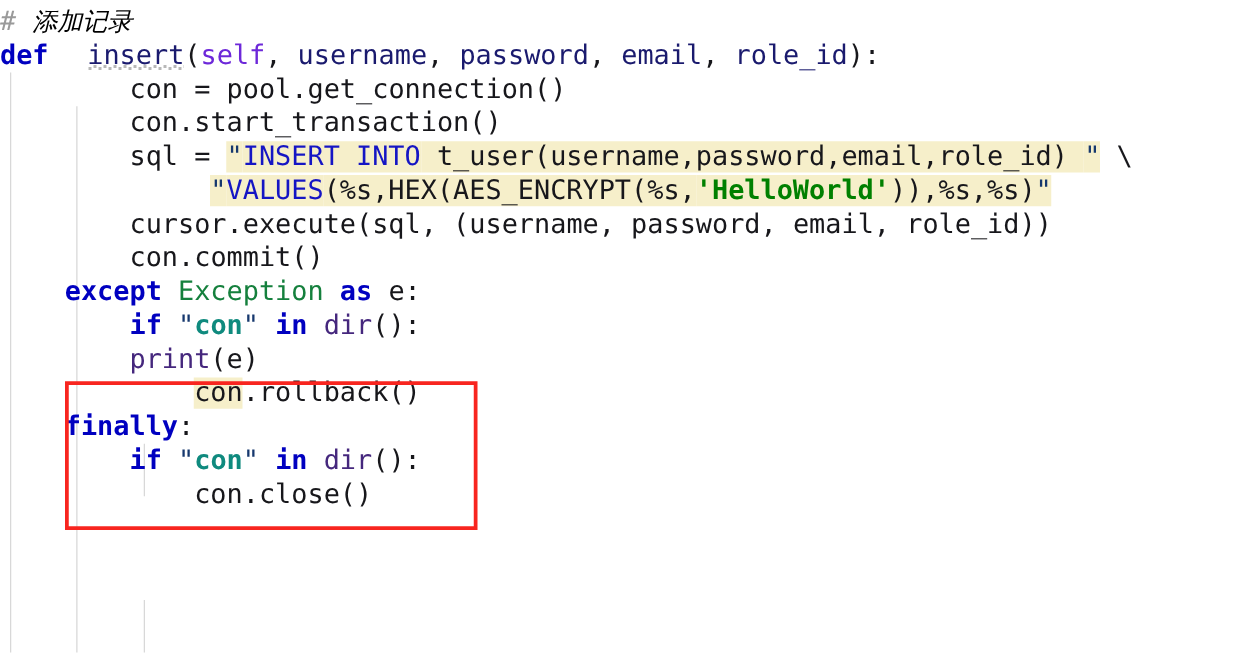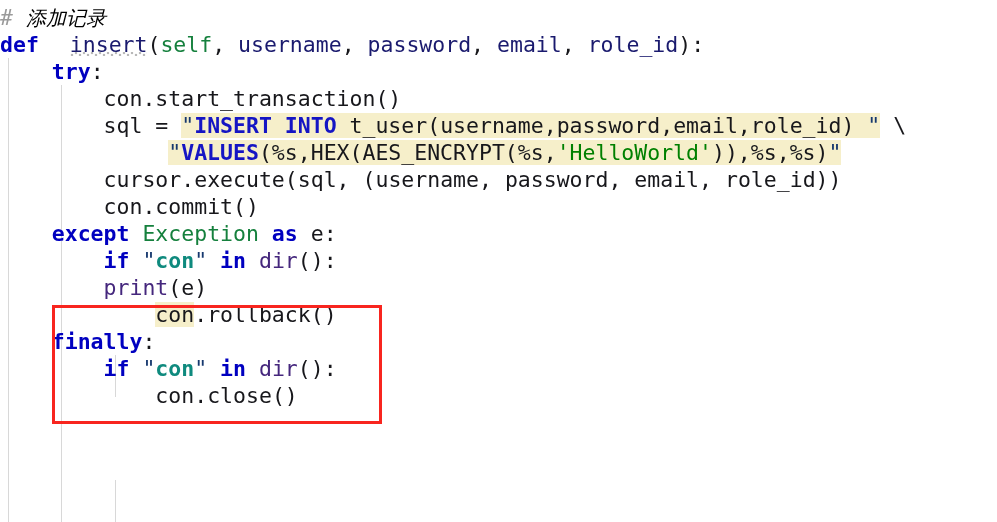--- a/index.html
+++ b/index.html
@@ -61,29 +61,29 @@
     content: "";
     position: absolute;
     left: 0; right: 0; bottom: 1px;
     height: 4px;
     background-image:
       radial-gradient(circle at 2px 3px, #b8b8b8 1.4px, transparent 1.6px),
       radial-gradient(circle at 6px 1px, #b8b8b8 1.4px, transparent 1.6px);
     background-size: 8px 4px;
     background-repeat: repeat-x;
   }
-  .self      { color: #15803d; }
+  .self      { color: #6d28d9; }
   .plain     { color: #17171b; }
   .ident     { color: #1a1a6e; }
   .punct     { color: #17171b; }
   .comment   { color: #9a9a9a; font-style: italic; font-weight: normal; }
   .str       { color: #16386e; }
-  .sqlkw     { color: #1515c4; font-weight: bold; }
+  .sqlkw     { color: #1515c4; font-weight: normal; }
   .sqlbody   { color: #17171b; }
-  .strlit    { color: #008000; font-weight: normal; }
+  .strlit    { color: #008000; font-weight: bold; }
   .teal      { color: #0f8a7e; font-weight: bold; }
   .exc       { color: #15803d; }
   .builtin   { color: #45277d; }
   .cont      { color: #17171b; }
 
   
   .hl { background: #f6efca; }
 
   .comment-cn {
     font-family: "DejaVu Sans", "Liberation Sans", sans-serif;
@@ -99,21 +99,21 @@
   <div id="guides">
       <div class="guide" style="left: 8px; top: 58px; height: 464px;"></div>
       <div class="guide" style="left: 61px; top: 85px; height: 437px;"></div>
       <div class="guide" style="left: 115px; top: 355px; height: 42px;"></div>
       <div class="guide" style="left: 115px; top: 480px; height: 42px;"></div>
     </div>
 
   <div class="code" id="code-body">
       <div class="line"><span class="comment"># </span><span class="comment-cn">添加记录</span></div>
       <div class="line"><span class="kw">def</span><span class="plain"> </span><span class="fname">insert</span><span class="punct">(</span><span class="self">self</span><span class="punct">, </span><span class="ident">username</span><span class="punct">, </span><span class="ident">password</span><span class="punct">, </span><span class="ident">email</span><span class="punct">, </span><span class="ident">role_id</span><span class="punct">):</span></div>
-      <div class="line"><span class="plain">    </span><span class="kw">try</span><span class="punct">:</span></div>
+      <div class="line"><span class="plain">        </span><span class="plain">con</span><span class="punct"> = </span><span class="plain">pool</span><span class="punct">.</span><span class="plain">get_connection</span><span class="punct">()</span></div>
       <div class="line"><span class="plain">        </span><span class="plain">con</span><span class="punct">.</span><span class="plain">start_transaction</span><span class="punct">()</span></div>
       <div class="line"><span class="plain">        </span><span class="plain">sql</span><span class="punct"> = </span><span class="str hl">"</span><span class="sqlkw hl">INSERT INTO</span><span class="sqlbody hl"> t_user(username,password,email,role_id) </span><span class="str hl">"</span><span class="cont"> \</span></div>
       <div class="line"><span class="plain">             </span><span class="str hl">"</span><span class="sqlkw hl">VALUES</span><span class="sqlbody hl">(%s,HEX(AES_ENCRYPT(%s,</span><span class="strlit hl">'HelloWorld'</span><span class="sqlbody hl">)),%s,%s)</span><span class="str hl">"</span></div>
       <div class="line"><span class="plain">        </span><span class="plain">cursor</span><span class="punct">.</span><span class="plain">execute</span><span class="punct">(</span><span class="plain">sql</span><span class="punct">, (</span><span class="plain">username</span><span class="punct">, </span><span class="plain">password</span><span class="punct">, </span><span class="plain">email</span><span class="punct">, </span><span class="plain">role_id</span><span class="punct">))</span></div>
       <div class="line"><span class="plain">        </span><span class="plain">con</span><span class="punct">.</span><span class="plain">commit</span><span class="punct">()</span></div>
       <div class="line"><span class="plain">    </span><span class="kw">except</span><span class="plain"> </span><span class="exc">Exception</span><span class="plain"> </span><span class="kw">as</span><span class="plain"> </span><span class="plain">e</span><span class="punct">:</span></div>
       <div class="line"><span class="plain">        </span><span class="kw">if</span><span class="plain"> </span><span class="str">"</span><span class="teal">con</span><span class="str">"</span><span class="plain"> </span><span class="kw">in</span><span class="plain"> </span><span class="builtin">dir</span><span class="punct">():</span></div>
       <div class="line"><span class="plain">        </span><span class="builtin">print</span><span class="punct">(</span><span class="plain">e</span><span class="punct">)</span></div>
       <div class="line"><span class="plain">            </span><span class="plain hl">con</span><span class="punct">.</span><span class="plain">rollback</span><span class="punct">()</span></div>
       <div class="line"><span class="plain">    </span><span class="kw">finally</span><span class="punct">:</span></div>

